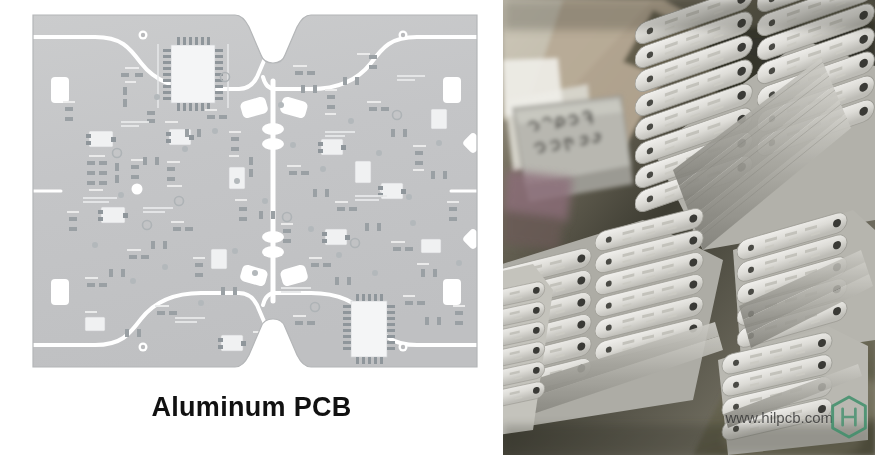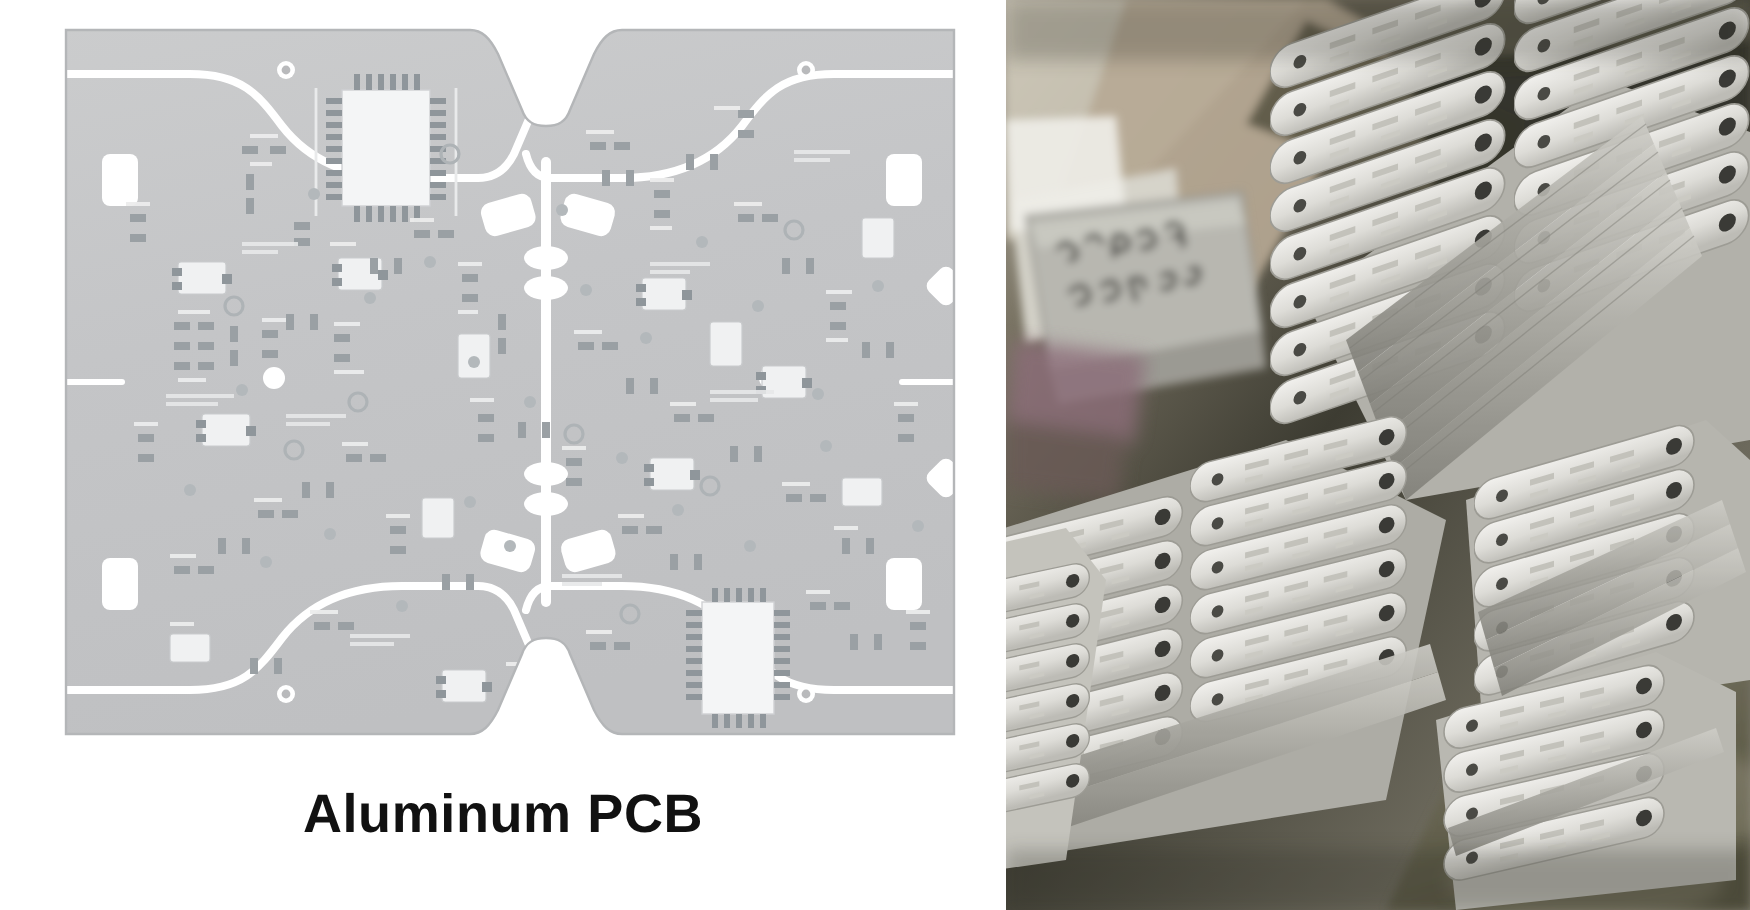--- a/index.html
+++ b/index.html
@@ -677,15 +677,22 @@
         </g>
       </g>
 
       <g opacity=".25" filter="url(#blurMore)">
         <rect x="0" y="0" width="372" height="30" fill="#2a2a22"></rect>
         <rect x="0" y="425" width="372" height="30" fill="#2a2a22"></rect>
       </g>
       <rect x="0" y="0" width="372" height="455" fill="none"></rect>
     </svg>
 
+    <div id="watermark">
+      <span id="wm-text">www.hilpcb.com</span>
+      <svg id="wm-logo" viewBox="0 0 44 48">
+        <polygon points="22,2 40,12 40,36 22,46 4,36 4,12" fill="none" stroke="#3f8f6b" stroke-width="3.2" stroke-linejoin="round"></polygon>
+        <path d="M15,15 V33 M29,15 V33 M15,24 H29" stroke="#3f8f6b" stroke-width="3" fill="none" stroke-linecap="round" opacity=".9"></path>
+      </svg>
+    </div>
   </div>
 
 </div>
 
 </body></html>

